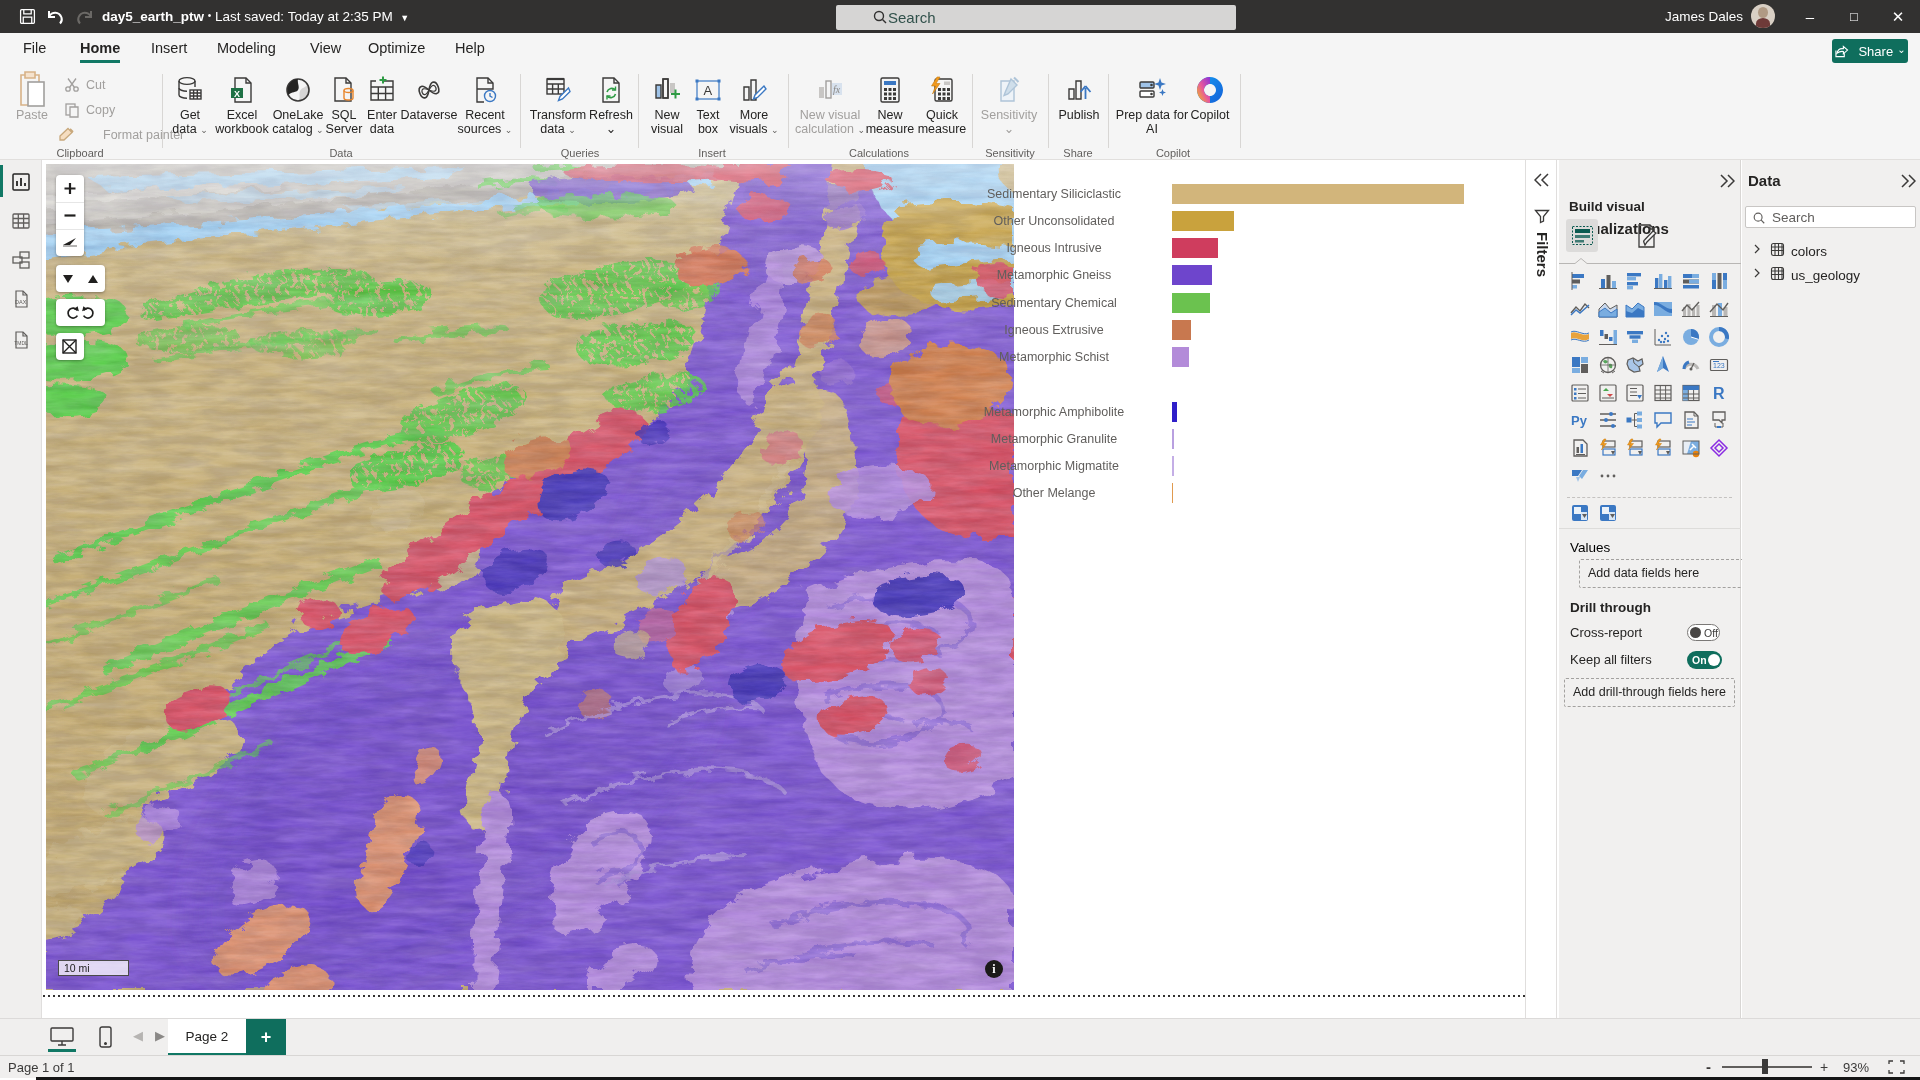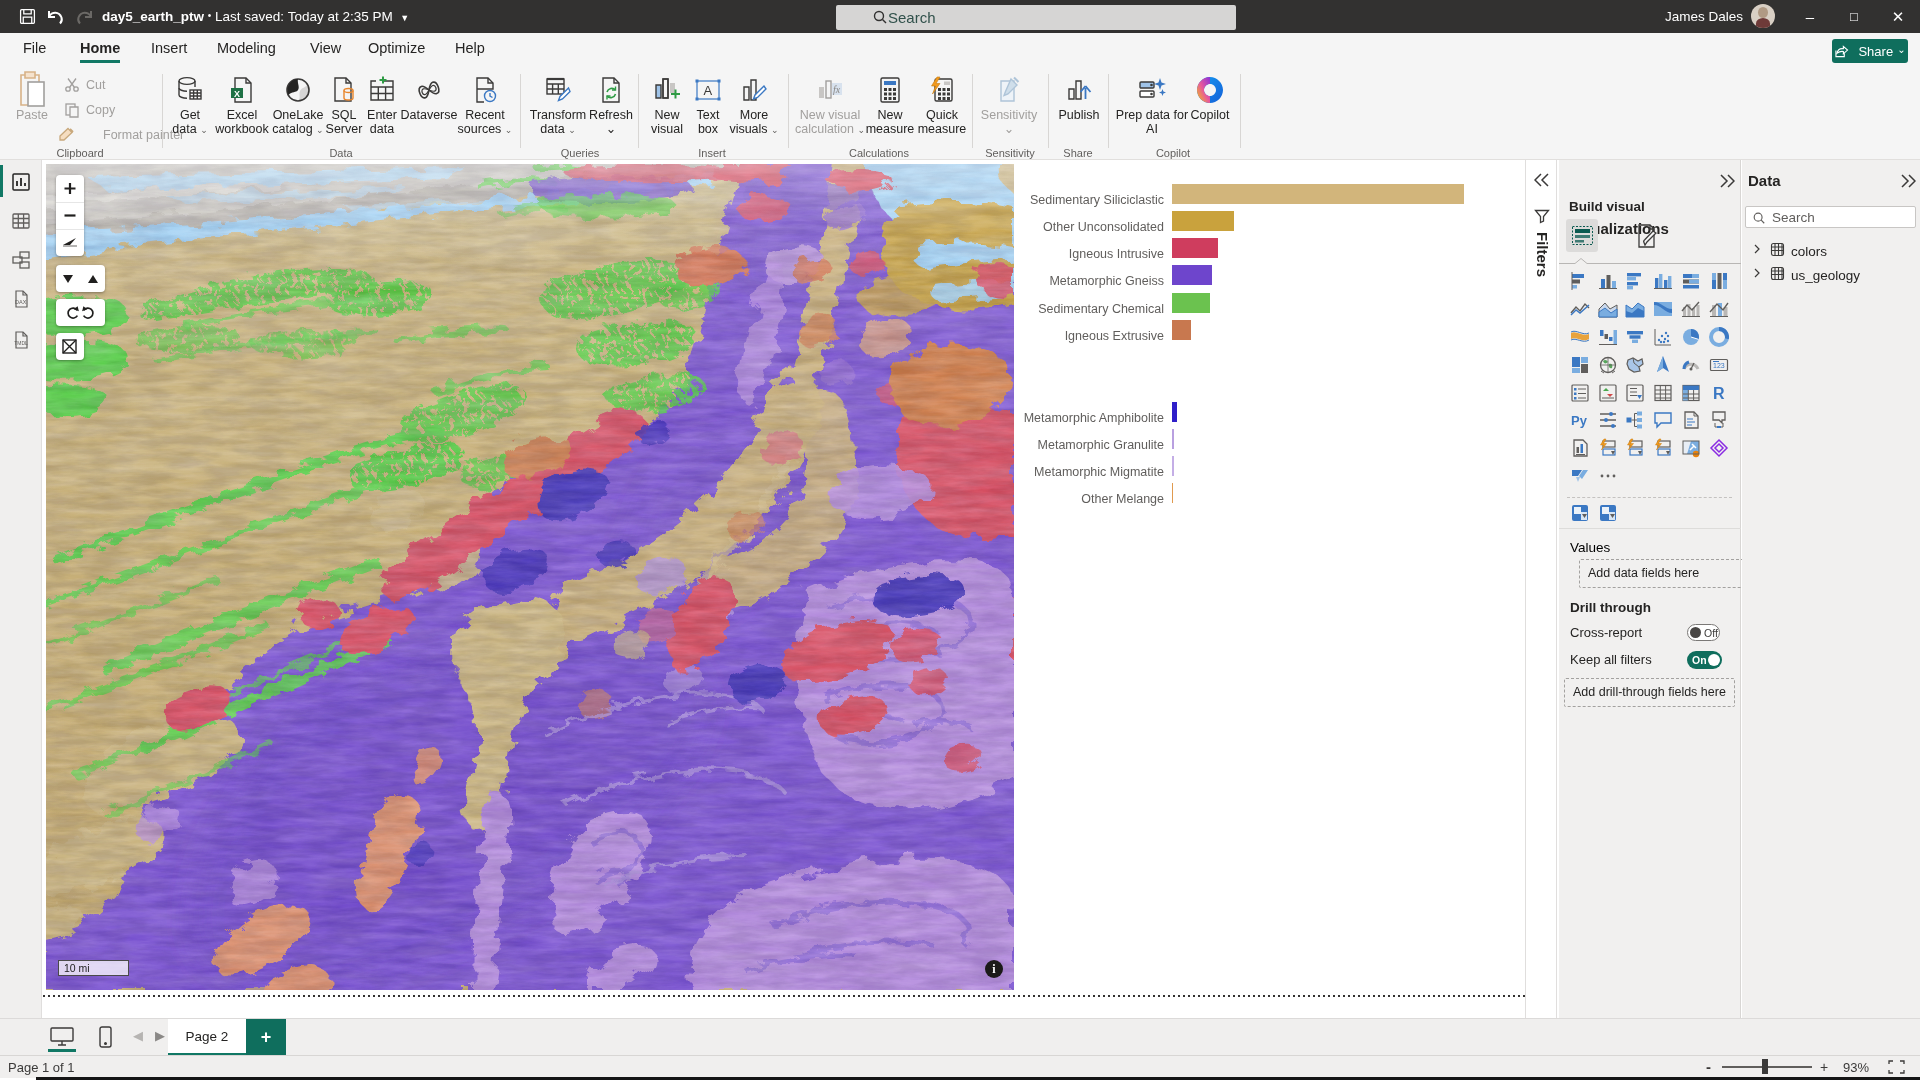--- a/index.html
+++ b/index.html
@@ -35,21 +35,21 @@
 .navic { position:absolute; left:11px; }
 
 #canvas { position:absolute; left:43px; top:160px; width:1482px; height:895px; background:#fff; }
 #dotline { position:absolute; left:0px; top:835px; width:1482px; height:2px;
   background-image:repeating-linear-gradient(90deg,#323130 0 2px,transparent 2px 5px); }
 
 .mapctl { position:absolute; background:#fff; border-radius:4px; box-shadow:0 1px 3px rgba(0,0,0,.35); }
 
 #barchart { position:absolute; left:977px; top:6px; width:500px; height:824px; background:#fff; font-size:12.5px; color:#605e5c; }
 .brow { position:absolute; left:0; width:100%; height:20px; }
-.blabel { position:absolute; right:356px; width:220px; text-align:right; top:9px; white-space:nowrap; }
+.blabel { position:absolute; right:356px; width:220px; text-align:center; top:3px; white-space:nowrap; }
 .bbar { position:absolute; left:152px; top:0; height:20px; }
 
 #filterstrip { position:absolute; left:1525px; top:160px; width:32px; height:895px; background:#fff; border-left:1px solid #e0dedd; border-right:1px solid #e0dedd; }
 #filterstrip .ftext { position:absolute; left:8px; top:72px; font-size:15px; font-weight:700; color:#252423; writing-mode:vertical-rl; }
 #vizpanel { position:absolute; left:1559px; top:160px; width:182px; height:895px; background:#f1f0ef; border-right:1px solid #d8d6d4; }
 #datapanel { position:absolute; left:1742px; top:160px; width:178px; height:895px; background:#f1f0ef; }
 .panelhead { font-size:15px; font-weight:700; color:#252423; }
 .dashbox { position:absolute; left:5px; width:171px; height:29px; border:1px dashed #a3a19f; border-radius:2px; font-size:12.5px; color:#252423; line-height:27px; padding-left:8px; background:#fff0; white-space:nowrap; }
 
 #tabstrip { position:absolute; left:0; top:1018px; width:1920px; height:37px; background:#f0efee; border-top:1px solid #dcdad9; }
@@ -762,20 +762,24 @@
         <div class="bbar" style="width:40px;background:#6e45cc"></div>
       </div>
 <div class="brow" style="top:126.5px;">
         <div class="blabel">Sedimentary Chemical</div>
         <div class="bbar" style="width:38px;background:#6bc24f"></div>
       </div>
 <div class="brow" style="top:153.8px;">
         <div class="blabel">Igneous Extrusive</div>
         <div class="bbar" style="width:19px;background:#c8784f"></div>
       </div>
+<div class="brow" style="top:181.0px;">
+        <div class="blabel">Metamorphic Schist</div>
+        <div class="bbar" style="width:17px;background:#b38bd9"></div>
+      </div>
 <div class="brow" style="top:235.5px;">
         <div class="blabel">Metamorphic Amphibolite</div>
         <div class="bbar" style="width:5px;background:#2f1fc9"></div>
       </div>
 <div class="brow" style="top:262.8px;">
         <div class="blabel">Metamorphic Granulite</div>
         <div class="bbar" style="width:2px;background:#b9a0e0"></div>
       </div>
 <div class="brow" style="top:290.0px;">
         <div class="blabel">Metamorphic Migmatite</div>

